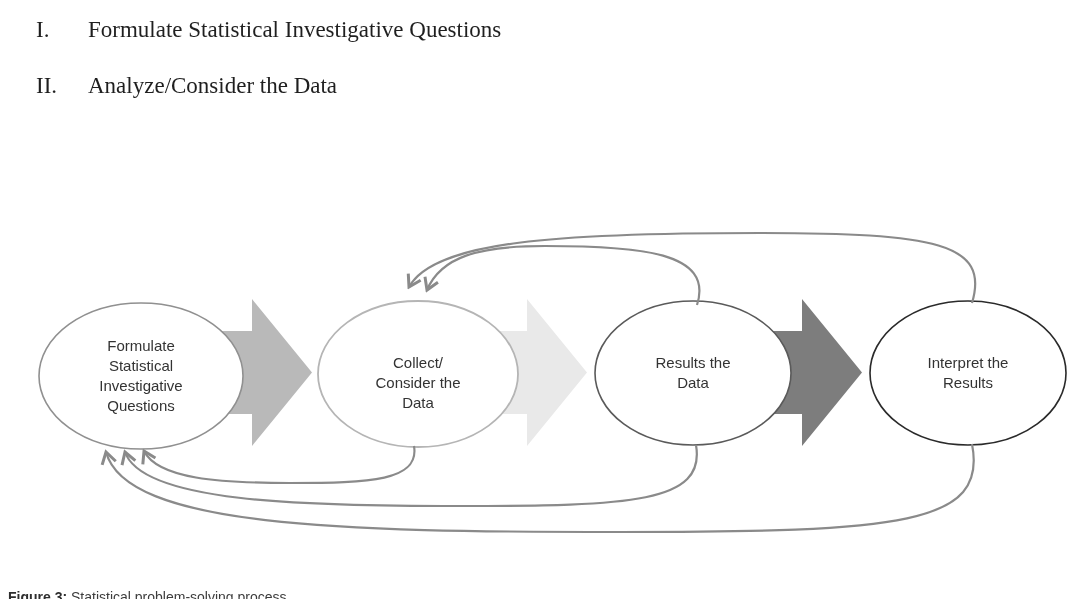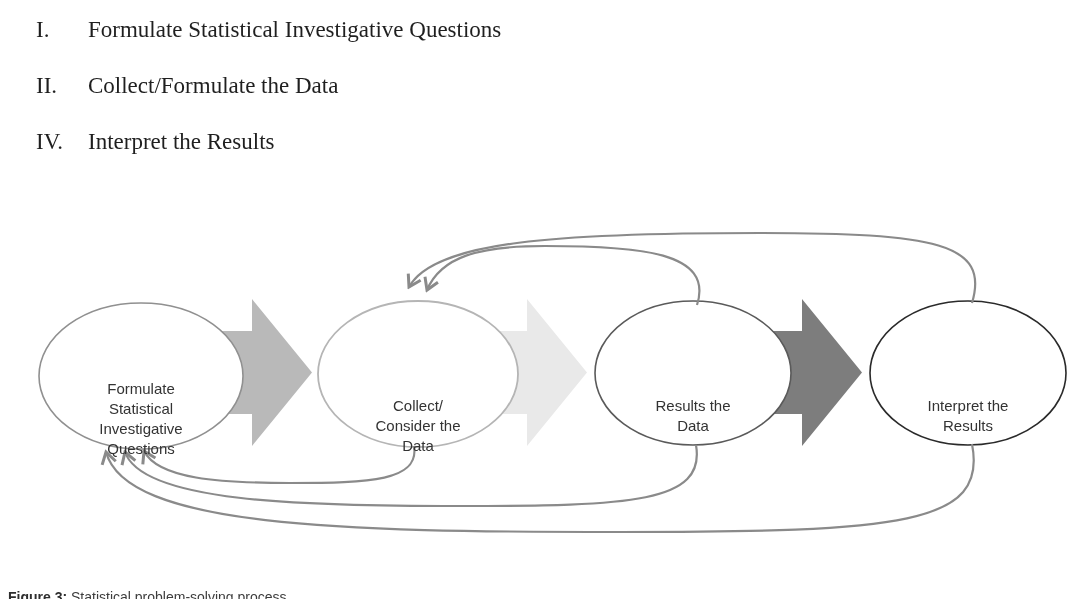--- a/index.html
+++ b/index.html
@@ -14,46 +14,42 @@
     font-size:23px;color:#1f1f1f;
   }
   .roman-item{display:flex;line-height:28px;margin-bottom:28px;}
   .roman-num{width:52px;flex:0 0 52px;}
   .diagram-svg{position:absolute;left:0;top:0;}
   .node-label{
     position:absolute;width:170px;
     transform:translate(-50%,-50%);
     font-family:"Liberation Sans",sans-serif;
     font-size:15px;line-height:20px;color:#333333;
-    text-align:center;white-space:pre-line;margin-top:43px;
+    text-align:center;white-space:pre-line;
   }
   .caption{
     position:absolute;left:8px;top:566px;
     font-family:"Liberation Sans",sans-serif;
     font-size:14px;color:#3c3c3c;margin-top:23px;
   }
   .caption-prefix{font-weight:bold;color:#2e2e2e;}
 </style>
 </head>
 <body>
 
 <div class="page">
 
   <div class="roman-list">
     <div class="roman-item">
       <span class="roman-num">I.</span>
       <span class="roman-text">Formulate Statistical Investigative Questions</span>
     </div>
     <div class="roman-item">
       <span class="roman-num">II.</span>
-      <span class="roman-text">Collect/Formulate the Data</span>
-    </div>
-    <div class="roman-item">
-      <span class="roman-num">IV.</span>
-      <span class="roman-text">Interpret the Results</span>
+      <span class="roman-text">Analyze/Consider the Data</span>
     </div>
   </div>
 
   <svg class="diagram-svg" width="1075" height="599" viewBox="0 0 1075 599">
     <defs>
       <marker id="arrowV" viewBox="0 0 10 10" refX="8.5" refY="5" markerWidth="8" markerHeight="8" orient="auto">
         <path d="M 2 1 L 8.5 5 L 2 9" fill="none" stroke="#8a8a8a" stroke-width="1.7"></path>
       </marker>
     </defs>
 

